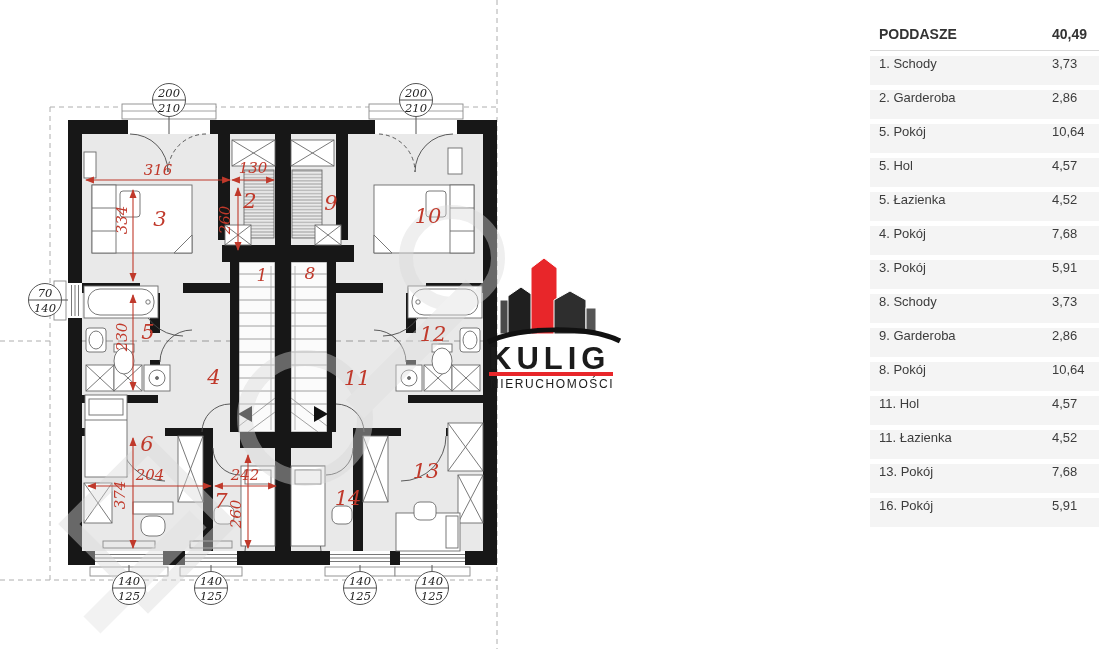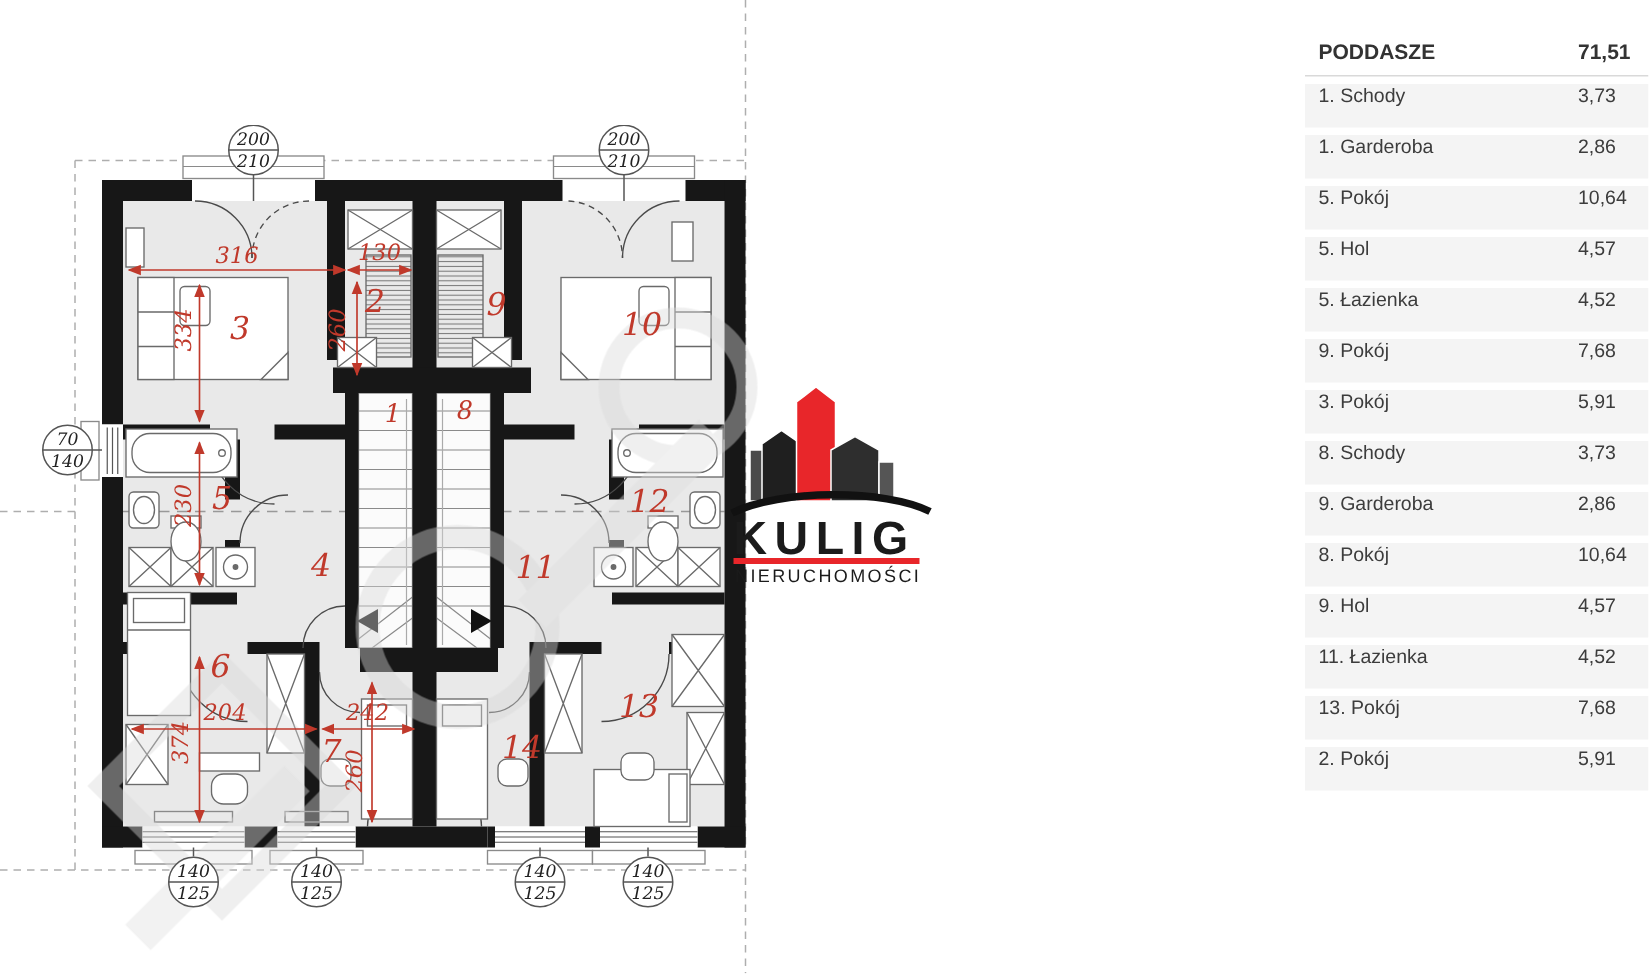--- a/index.html
+++ b/index.html
@@ -357,73 +357,73 @@
     <path d="M488,342 C520,326 590,326 620,341" stroke="#111" stroke-width="5" fill="none"></path>
     <text x="489" y="369" font-size="31" font-weight="bold" letter-spacing="5" fill="#1b1b1b" font-family="Liberation Sans, sans-serif">KULIG</text>
     <rect x="489" y="372" width="124" height="4" fill="#e8262a"></rect>
     <text x="490" y="388" font-size="12" letter-spacing="1.6" fill="#1b1b1b" font-family="Liberation Sans, sans-serif">NIERUCHOMOŚCI</text>
   </g>
 </svg>
 
 <div id="area-panel">
   <div class="t-header">
     <span class="lbl">PODDASZE</span>
-    <span class="val">71,51</span>
+    <span class="val">40,49</span>
   </div>
   <div class="t-row">
     <span class="lbl">1. Schody</span>
     <span class="val">3,73</span>
   </div>
   <div class="t-row">
-    <span class="lbl">1. Garderoba</span>
+    <span class="lbl">2. Garderoba</span>
     <span class="val">2,86</span>
   </div>
   <div class="t-row">
     <span class="lbl">5. Pokój</span>
     <span class="val">10,64</span>
   </div>
   <div class="t-row">
     <span class="lbl">5. Hol</span>
     <span class="val">4,57</span>
   </div>
   <div class="t-row">
     <span class="lbl">5. Łazienka</span>
     <span class="val">4,52</span>
   </div>
   <div class="t-row">
-    <span class="lbl">9. Pokój</span>
+    <span class="lbl">4. Pokój</span>
     <span class="val">7,68</span>
   </div>
   <div class="t-row">
     <span class="lbl">3. Pokój</span>
     <span class="val">5,91</span>
   </div>
   <div class="t-row">
     <span class="lbl">8. Schody</span>
     <span class="val">3,73</span>
   </div>
   <div class="t-row">
     <span class="lbl">9. Garderoba</span>
     <span class="val">2,86</span>
   </div>
   <div class="t-row">
     <span class="lbl">8. Pokój</span>
     <span class="val">10,64</span>
   </div>
   <div class="t-row">
-    <span class="lbl">9. Hol</span>
+    <span class="lbl">11. Hol</span>
     <span class="val">4,57</span>
   </div>
   <div class="t-row">
     <span class="lbl">11. Łazienka</span>
     <span class="val">4,52</span>
   </div>
   <div class="t-row">
     <span class="lbl">13. Pokój</span>
     <span class="val">7,68</span>
   </div>
   <div class="t-row">
-    <span class="lbl">2. Pokój</span>
+    <span class="lbl">16. Pokój</span>
     <span class="val">5,91</span>
   </div>
 </div>
 
 </div>
 
 </body></html>

